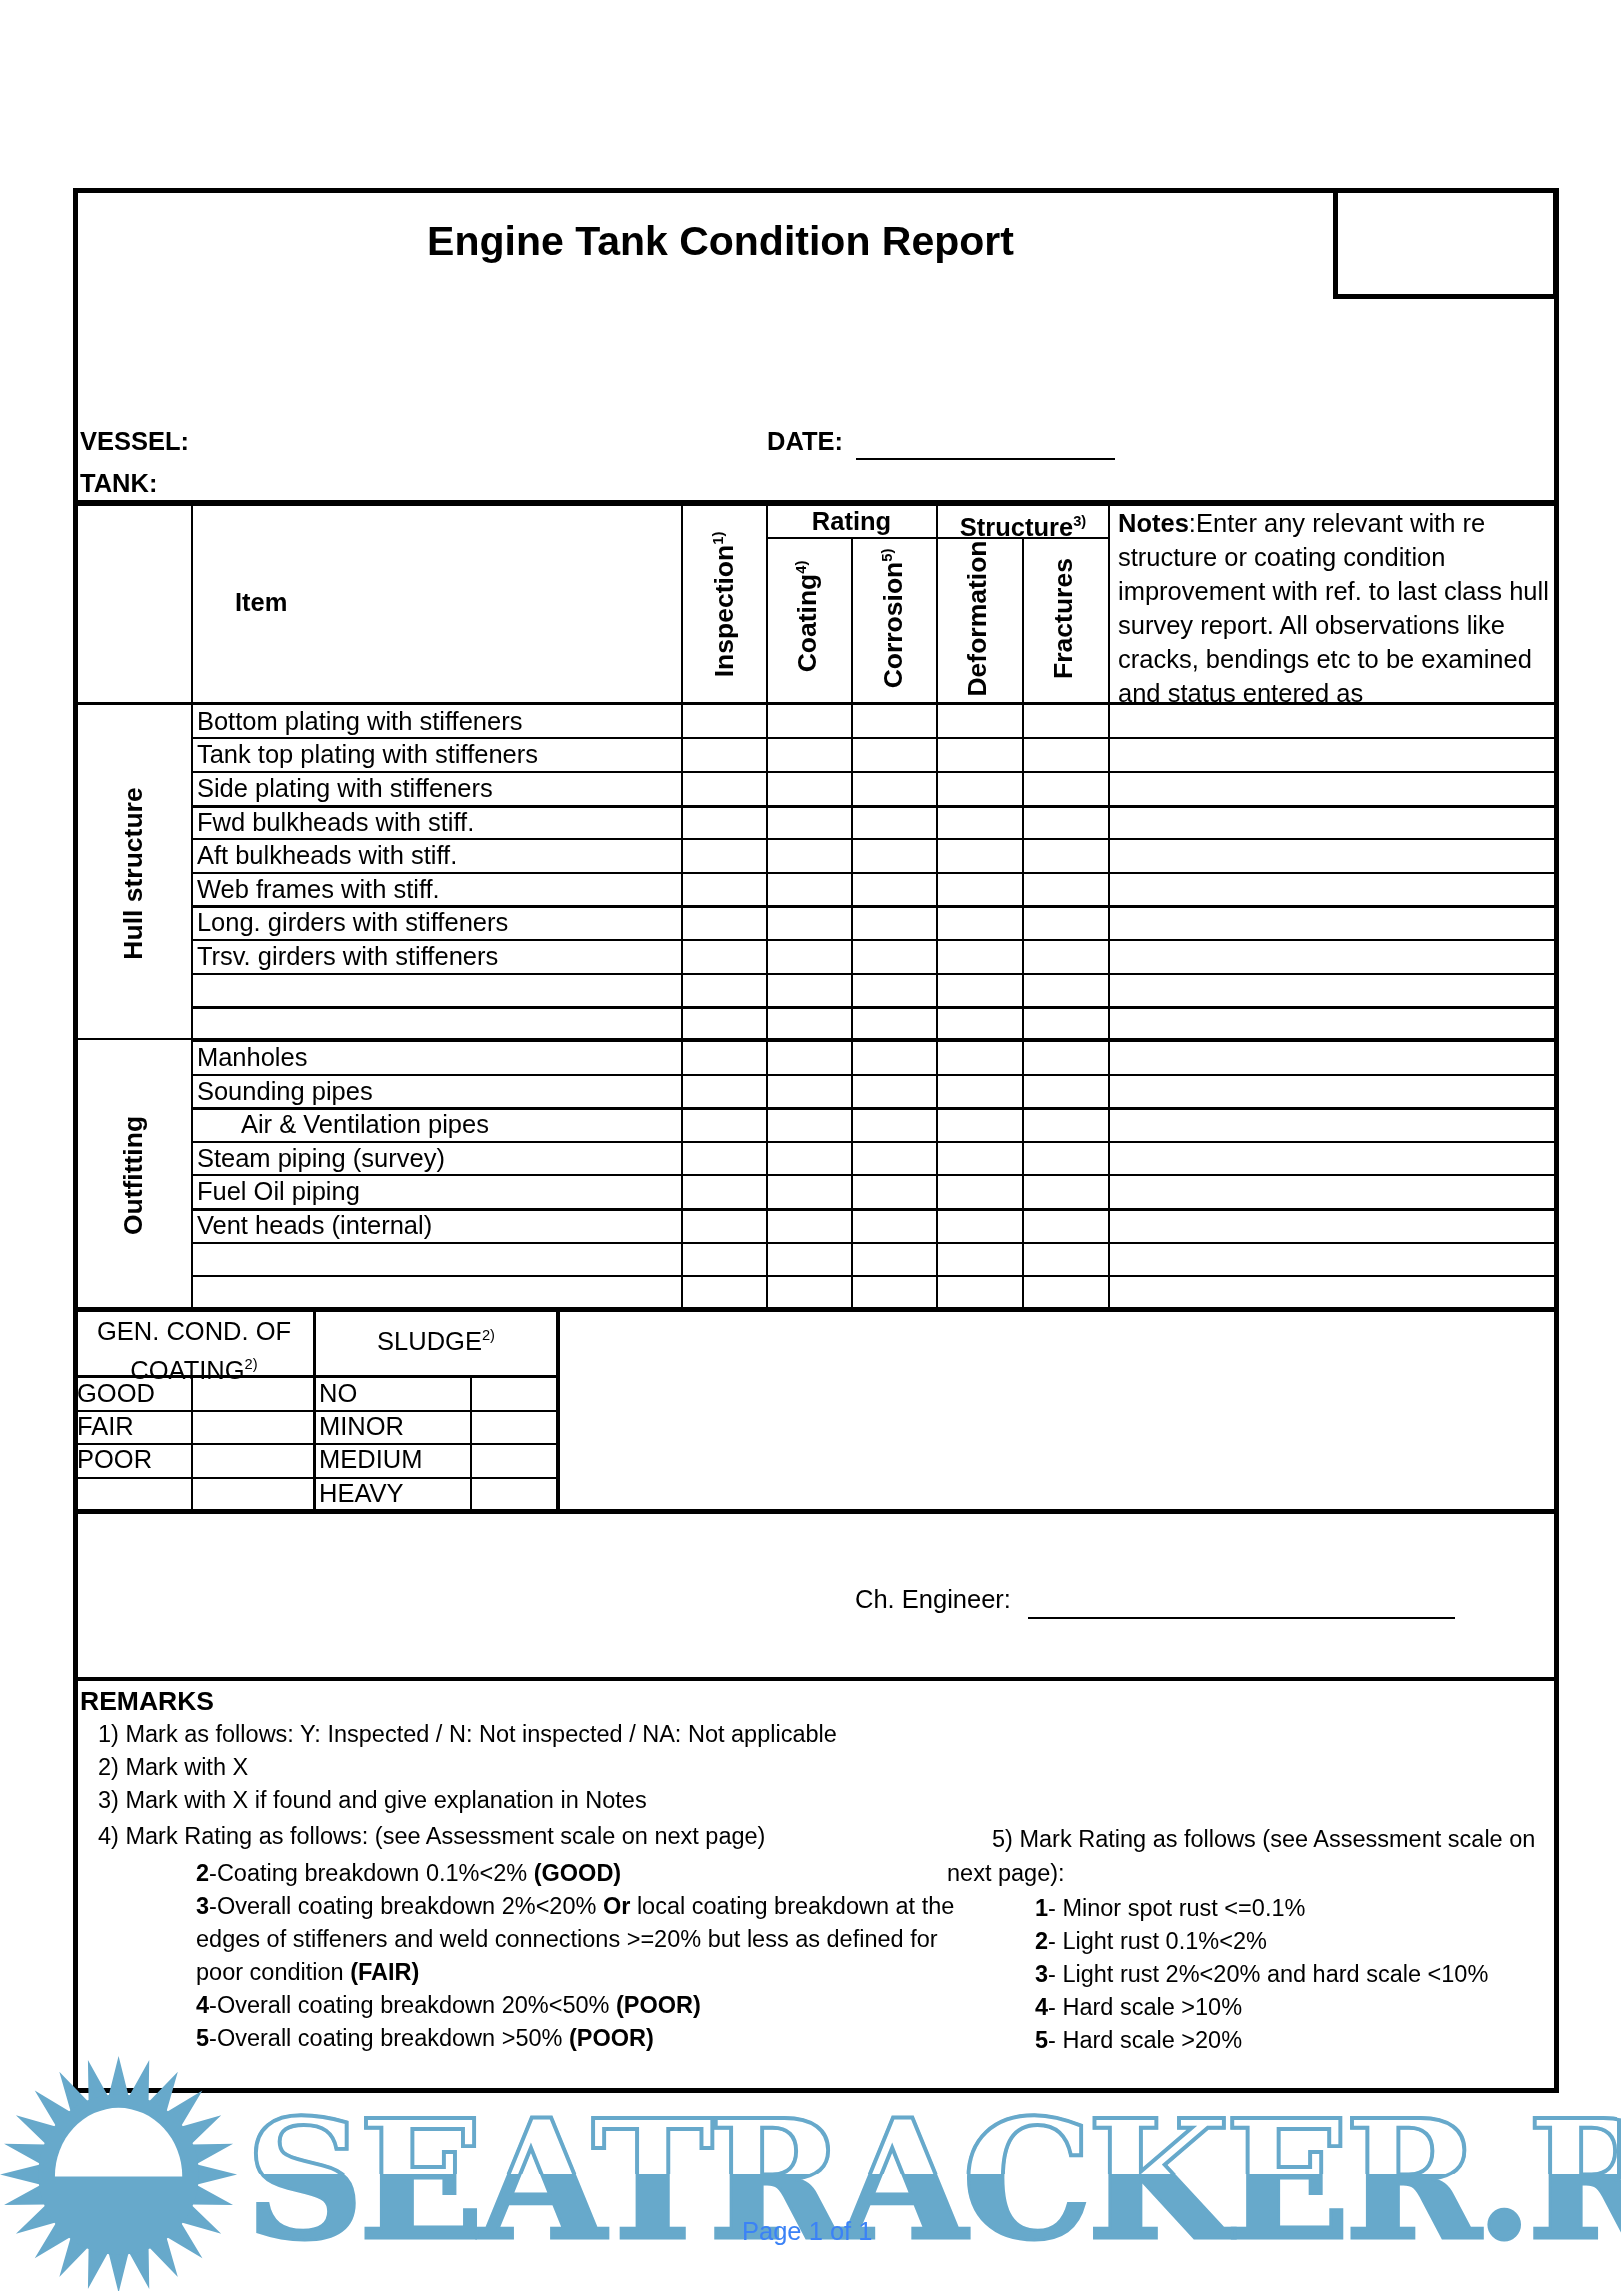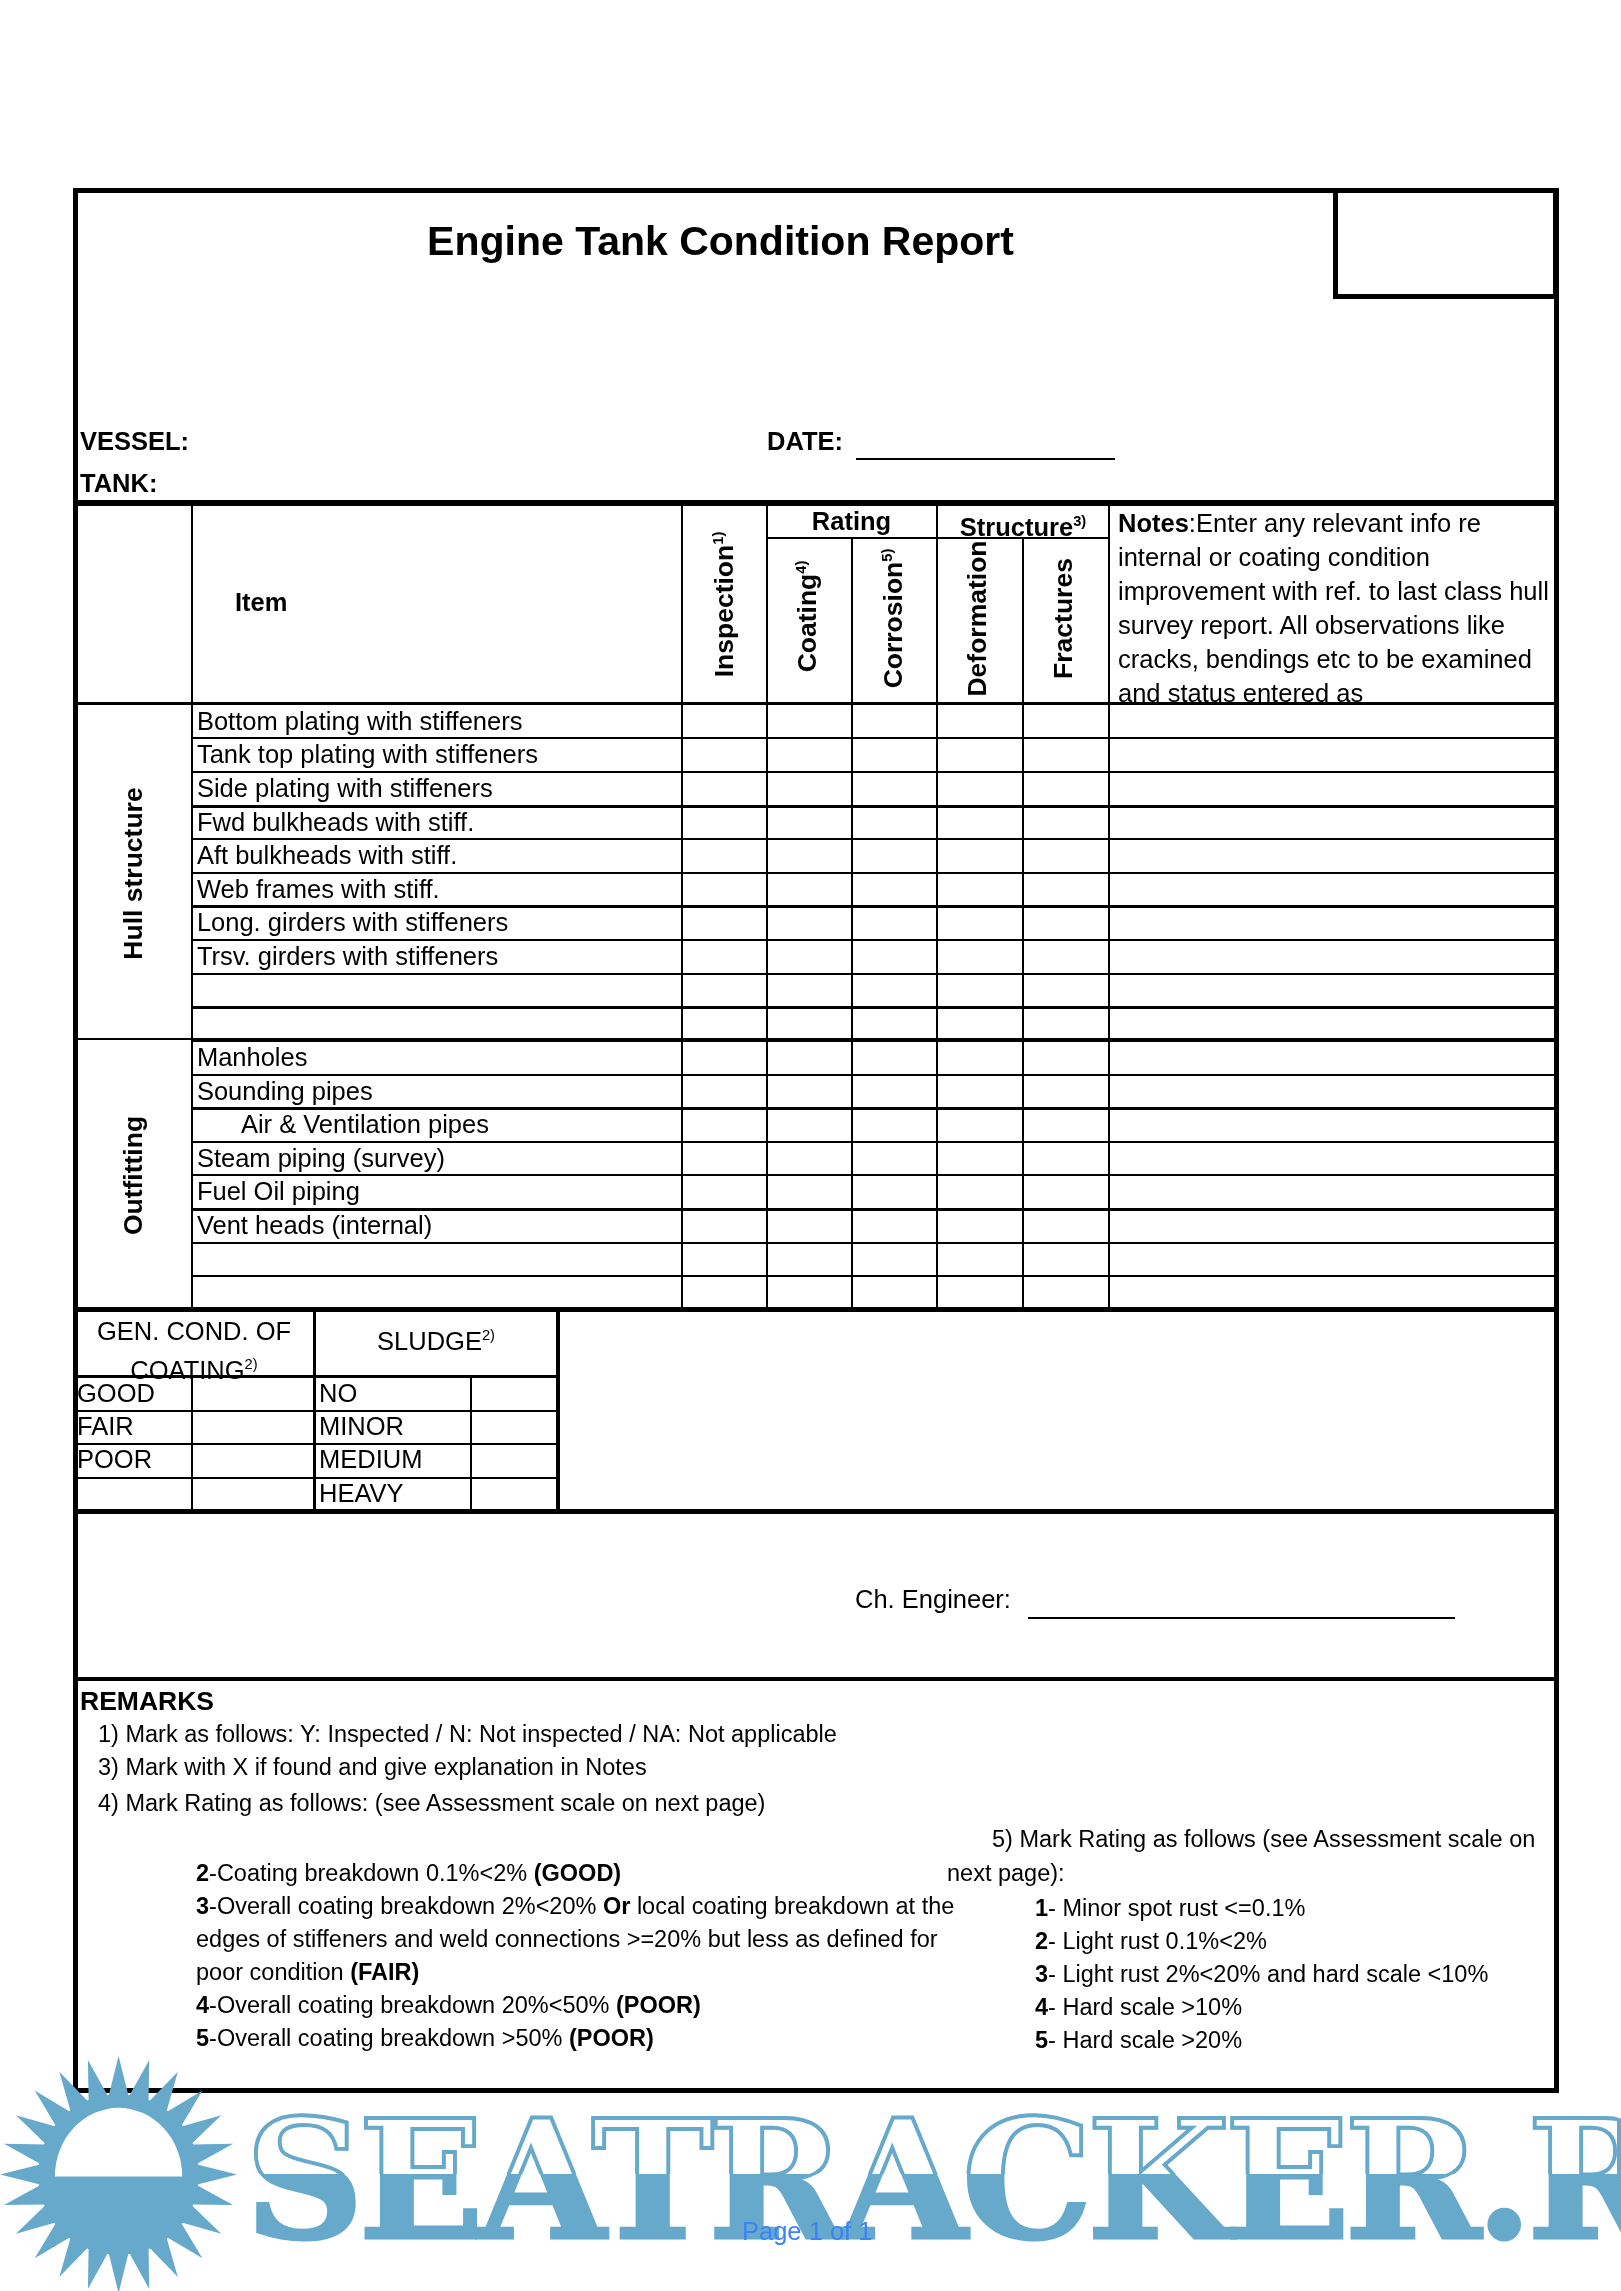--- a/index.html
+++ b/index.html
@@ -66,21 +66,21 @@
 <div class="rot" style="left:735px; top:600px; width:147px; height:33px; text-align:center;">
   <span>Coating</span><span class="sup">4)</span>
 </div>
 <div class="rot" style="left:806px; top:602px; width:176px; height:33px; text-align:center;">
   <span>Corrosion</span><span class="sup">5)</span>
 </div>
 <div class="rot" style="left:890px; top:602px; width:176px; height:33px; text-align:center;">Deformation</div>
 <div class="rot" style="left:976px; top:602px; width:176px; height:33px; text-align:center;">Fractures</div>
 
 <div class="abs notes" style="left:1118px; top:506px; width:431px; height:196px; overflow:hidden;">
-  <b>Notes</b><span>:Enter any relevant info re internal or coating condition improvement with ref. to last class hull survey report. All observations like cracks, bendings etc to be examined and status entered as</span>
+  <b>Notes</b><span>:Enter any relevant with re structure or coating condition improvement with ref. to last class hull survey report. All observations like cracks, bendings etc to be examined and status entered as</span>
 </div>
 
 <div class="abs hline" style="left:73px; top:702px; width:1486px; height:2.9px;"></div>
 
 <div id="rows">
     <div class="abs" style="left: 192px; top: 705px; width: 1362px; height: 34px;">
       <div class="abs cell-text" style="left: 4.9px; top: 1px; line-height: 31px;">Bottom plating with stiffeners</div>
       <div class="abs" style="left: 491px; top: 0px; width: 84px; height: 34px;"></div>
       <div class="abs" style="left: 576px; top: 0px; width: 83px; height: 34px;"></div>
       <div class="abs" style="left: 661px; top: 0px; width: 84px; height: 34px;"></div>
@@ -304,20 +304,21 @@
 </div>
 <div class="abs hline" style="left:73px; top:1509px; width:1486px; height:4.9px;"></div>
 
 <div class="abs" style="left:855px; top:1585px; font-size:25.5px;">Ch. Engineer:</div>
 <div class="abs sig-line" style="left:1028px; top:1580px; width:427px; height:39px;"></div>
 <div class="abs hline" style="left:73px; top:1677px; width:1486px; height:3.9px;"></div>
 
 <div class="abs lbl" style="left:80px; top:1686px; font-size:26.5px;">REMARKS</div>
 <div class="abs remarks" style="left:98px; top:1718px;">
   <div>1) Mark as follows: Y: Inspected / N: Not inspected / NA: Not applicable</div>
+  <div>2) Mark with X</div>
   <div>3) Mark with X if found and give explanation in Notes</div>
   <div style="margin-top:2.9px;">4) Mark Rating as follows: (see Assessment scale on next page)</div>
 </div>
 
 <div class="abs remarks" style="left:196px; top:1857px;">
   <div><b>2</b><span>-Coating breakdown 0.1%&lt;2% </span><b>(GOOD)</b></div>
   <div><b>3</b><span>-Overall coating breakdown 2%&lt;20% </span><b>Or</b><span> local coating breakdown at the</span></div>
   <div>edges of stiffeners and weld connections &gt;=20% but less as defined for</div>
   <div><span>poor condition </span><b>(FAIR)</b></div>
   <div><b>4</b><span>-Overall coating breakdown 20%&lt;50% </span><b>(POOR)</b></div>

